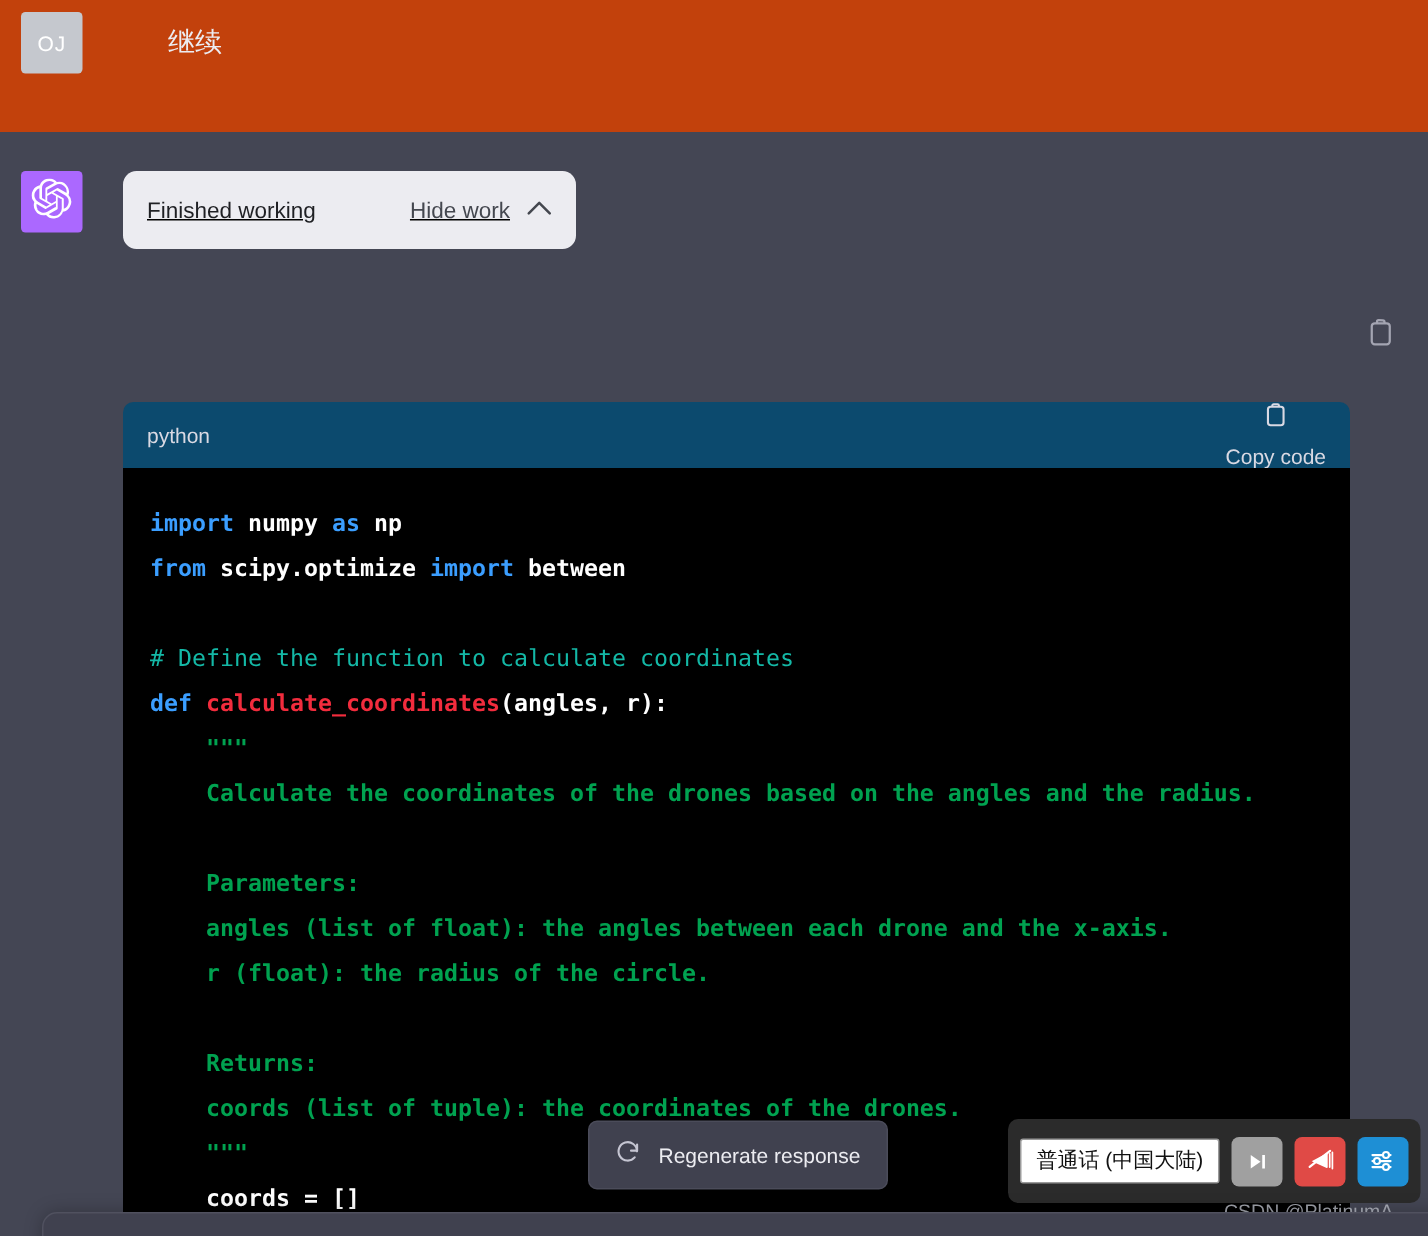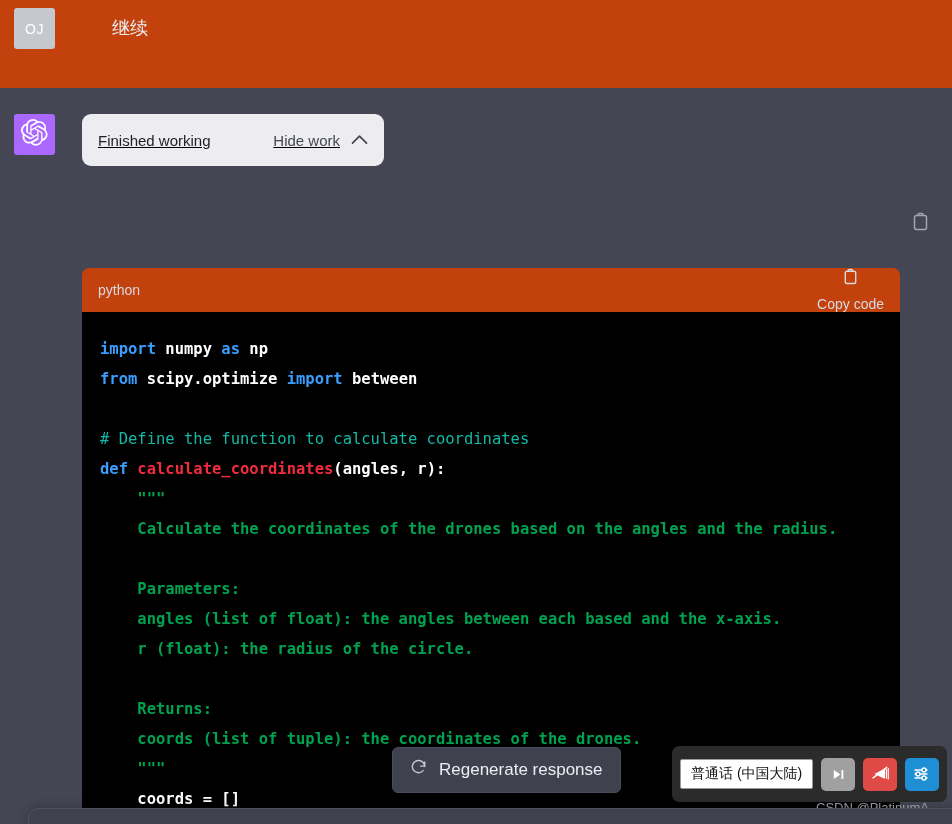--- a/index.html
+++ b/index.html
@@ -114,21 +114,21 @@
   
   .code-block {
     position: absolute;
     left: 82px;
     top: 180px;
     width: 818px;
     border-radius: 7px 7px 0 0;
     overflow: hidden;
   }
   .code-head {
-    background: #c2410c;
+    background: #0c4a6e;
     height: 44px;
     display: flex;
     align-items: center;
     padding: 0 16px;
     box-sizing: border-box;
   }
   .code-lang {
     color: #d9d9e3;
     font-size: 14px;
   }
@@ -173,21 +173,21 @@
     height: 46px;
     box-sizing: border-box;
     background: #40414f;
     border: 1px solid #4b4c5a;
     border-radius: 6px;
     display: flex;
     align-items: center;
     gap: 12px;
     padding: 11px 17px;
     color: #ececf1;
-    font-size: 17px;
+    font-size: 14px;
     box-shadow: 0 1px 4px rgba(0,0,0,.35);
   }
 
   
   .ime-bar {
     position: absolute;
     left: 672px;
     top: 746px;
     height: 56px;
     background: #2b2b2b;
@@ -300,21 +300,21 @@
     <div class="code-body">
       <pre class="code-pre" id="code-content"><span><span class="tok-kw">import</span><span class="tok-txt"> numpy </span><span class="tok-kw">as</span><span class="tok-txt"> np</span></span>
 <span><span class="tok-kw">from</span><span class="tok-txt"> scipy.optimize </span><span class="tok-kw">import</span><span class="tok-txt"> between</span></span>
 <span></span>
 <span><span class="tok-cmt"># Define the function to calculate coordinates</span></span>
 <span><span class="tok-kw">def</span><span class="tok-txt"> </span><span class="tok-fn">calculate_coordinates</span><span class="tok-txt">(angles, r):</span></span>
 <span>    <span class="tok-str">"""</span></span>
 <span>    <span class="tok-str">Calculate the coordinates of the drones based on the angles and the radius.</span></span>
 <span></span>
 <span>    <span class="tok-str">Parameters:</span></span>
-<span>    <span class="tok-str">angles (list of float): the angles between each based and the x-axis.</span></span>
+<span>    <span class="tok-str">angles (list of float): the angles between each drone and the x-axis.</span></span>
 <span>    <span class="tok-str">r (float): the radius of the circle.</span></span>
 <span></span>
 <span>    <span class="tok-str">Returns:</span></span>
 <span>    <span class="tok-str">coords (list of tuple): the coordinates of the drones.</span></span>
 <span>    <span class="tok-str">"""</span></span>
 <span>    <span class="tok-txt">coords = []</span></span>
 <span>    <span class="tok-kw">for</span><span class="tok-txt"> angle </span><span class="tok-kw">in</span><span class="tok-txt"> angles:</span></span>
 
 
 </pre>

